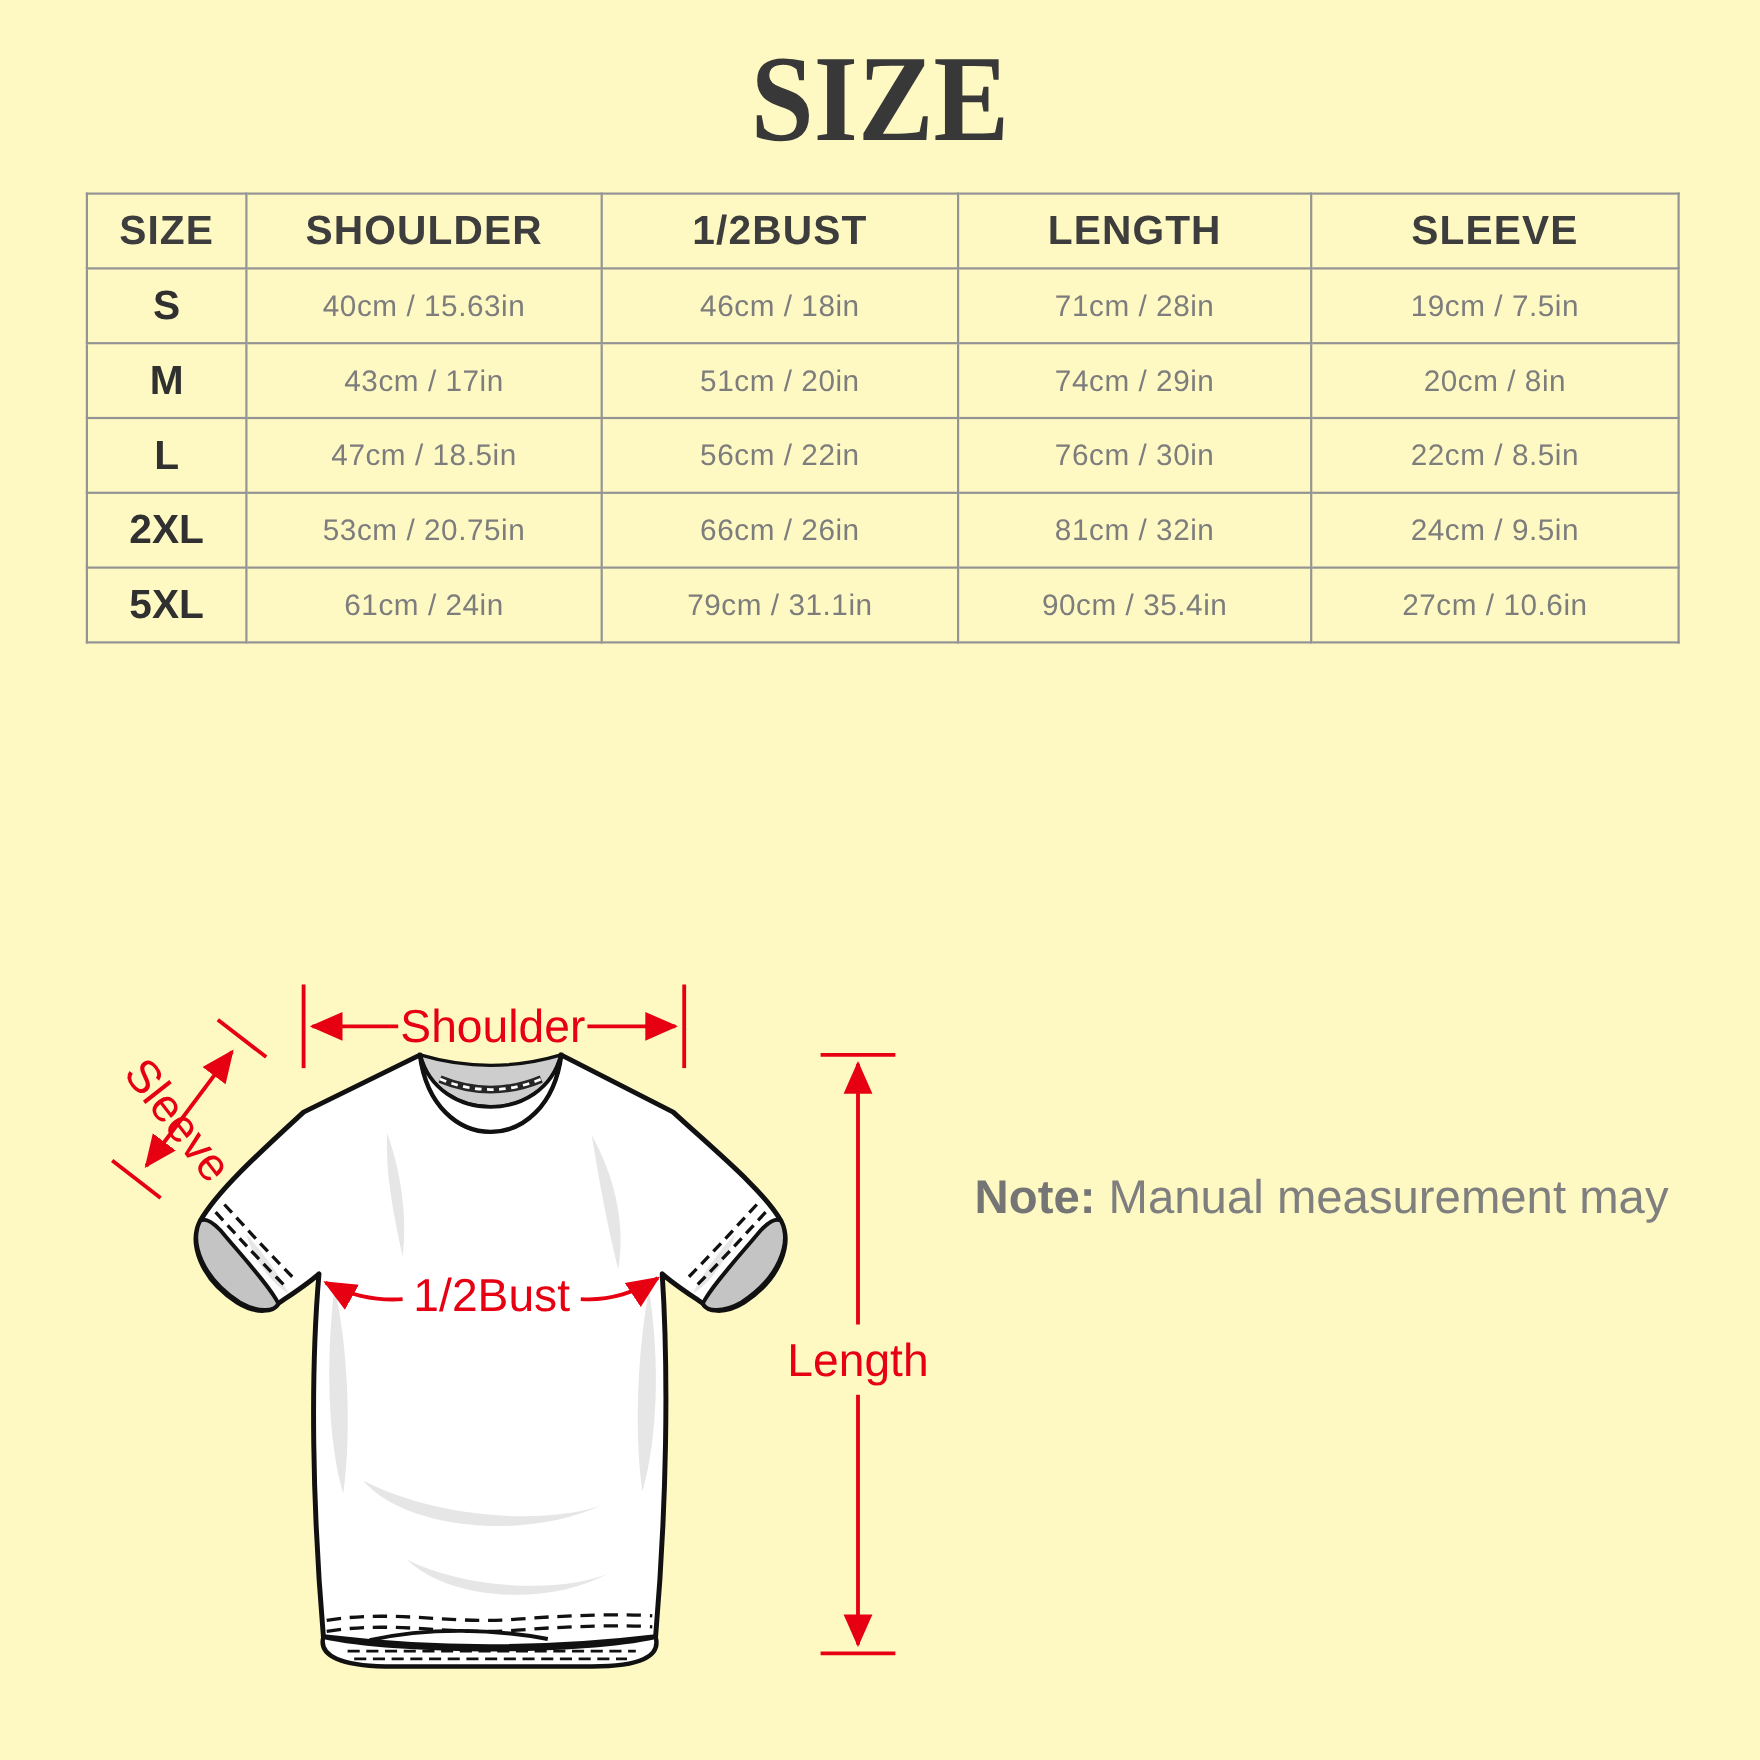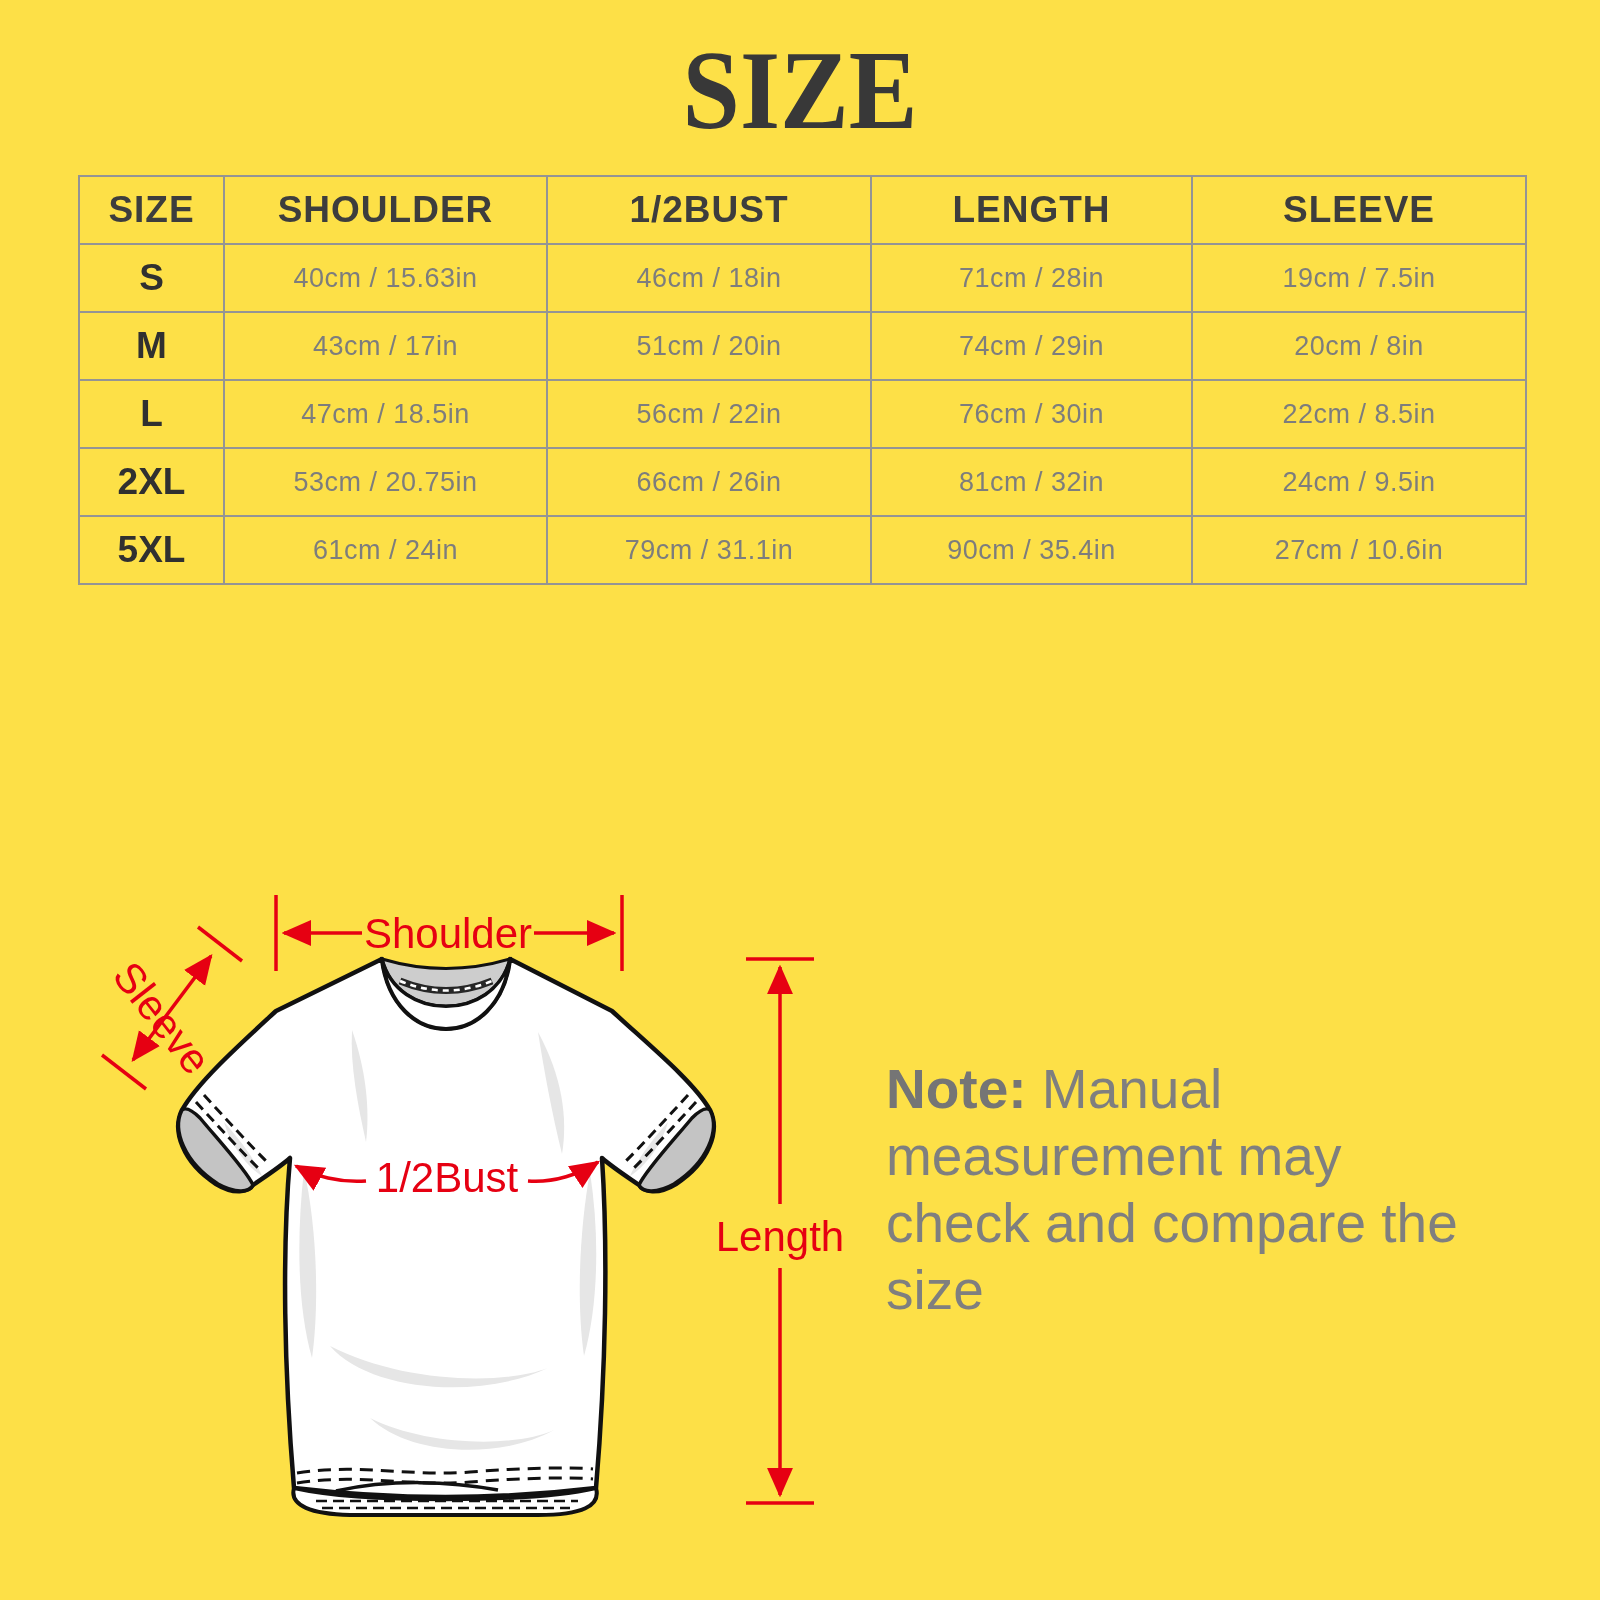--- a/index.html
+++ b/index.html
@@ -1,31 +1,31 @@
 <!DOCTYPE html>
 <html><head>
 <meta charset="utf-8">
 <style>
   html,body{margin:0;padding:0;background:#ffffff;}
-  #stage{position:relative;width:1600px;height:1600px;background:#fde047;overflow:hidden;
+  #stage{position:relative;width:1600px;height:1600px;background:#fef9c3;overflow:hidden;
          font-family:"Liberation Sans",sans-serif;}
   
   .page-title{position:absolute;left:0;right:0;top:34px;text-align:center;
               font-family:"Liberation Serif",serif;font-weight:bold;font-size:112px;
               color:#383838;line-height:1;transform:scaleX(.92);letter-spacing:0px;}
   
   table.size-table{position:absolute;left:78px;top:175px;border-collapse:collapse;
                    table-layout:fixed;width:1447px;}
   table.size-table td,table.size-table th{border:2px solid #949494;text-align:center;
                    vertical-align:middle;height:66px;padding:0;}
   table.size-table th{font-size:37px;font-weight:bold;color:#3d3d3d;letter-spacing:1px;}
   td.size-col{font-size:37px;font-weight:bold;color:#303030;}
   td.val{font-size:27px;font-weight:normal;color:#7d7d7d;letter-spacing:0.5px;}
   
-  .note{position:absolute;left:886px;top:1056px;width:640px;font-size:55px;
+  .note{position:absolute;left:886px;top:1056px;width:640px;font-size:43px;
         line-height:67px;color:#7f7f7f;}
   .note b{font-weight:bold;color:#757575;}
   
   .diagram{position:absolute;left:70px;top:870px;width:780px;height:700px;}
   svg text.red-label{fill:#e60012;font-size:42px;font-family:"Liberation Sans",sans-serif;}
 </style>
 </head>
 <body>
 
 <div id="stage">
@@ -175,16 +175,15 @@
       </g>
     </g>
     <text class="red-label" x="378" y="63" text-anchor="middle" dominant-baseline="central">Shoulder</text>
     <text class="red-label" transform="translate(92,148) rotate(52)" text-anchor="middle" dominant-baseline="central">Sleeve</text>
     <text class="red-label" x="377" y="307" text-anchor="middle" dominant-baseline="central">1/2Bust</text>
     <text class="red-label" x="710" y="366" text-anchor="middle" dominant-baseline="central">Length</text>
   </svg>
 
   <div class="note">
     <div><b>Note:</b><span> Manual measurement may</span></div>
-    <div>check and compare the size</div>
   </div>
 
 </div>
 
 </body></html>

